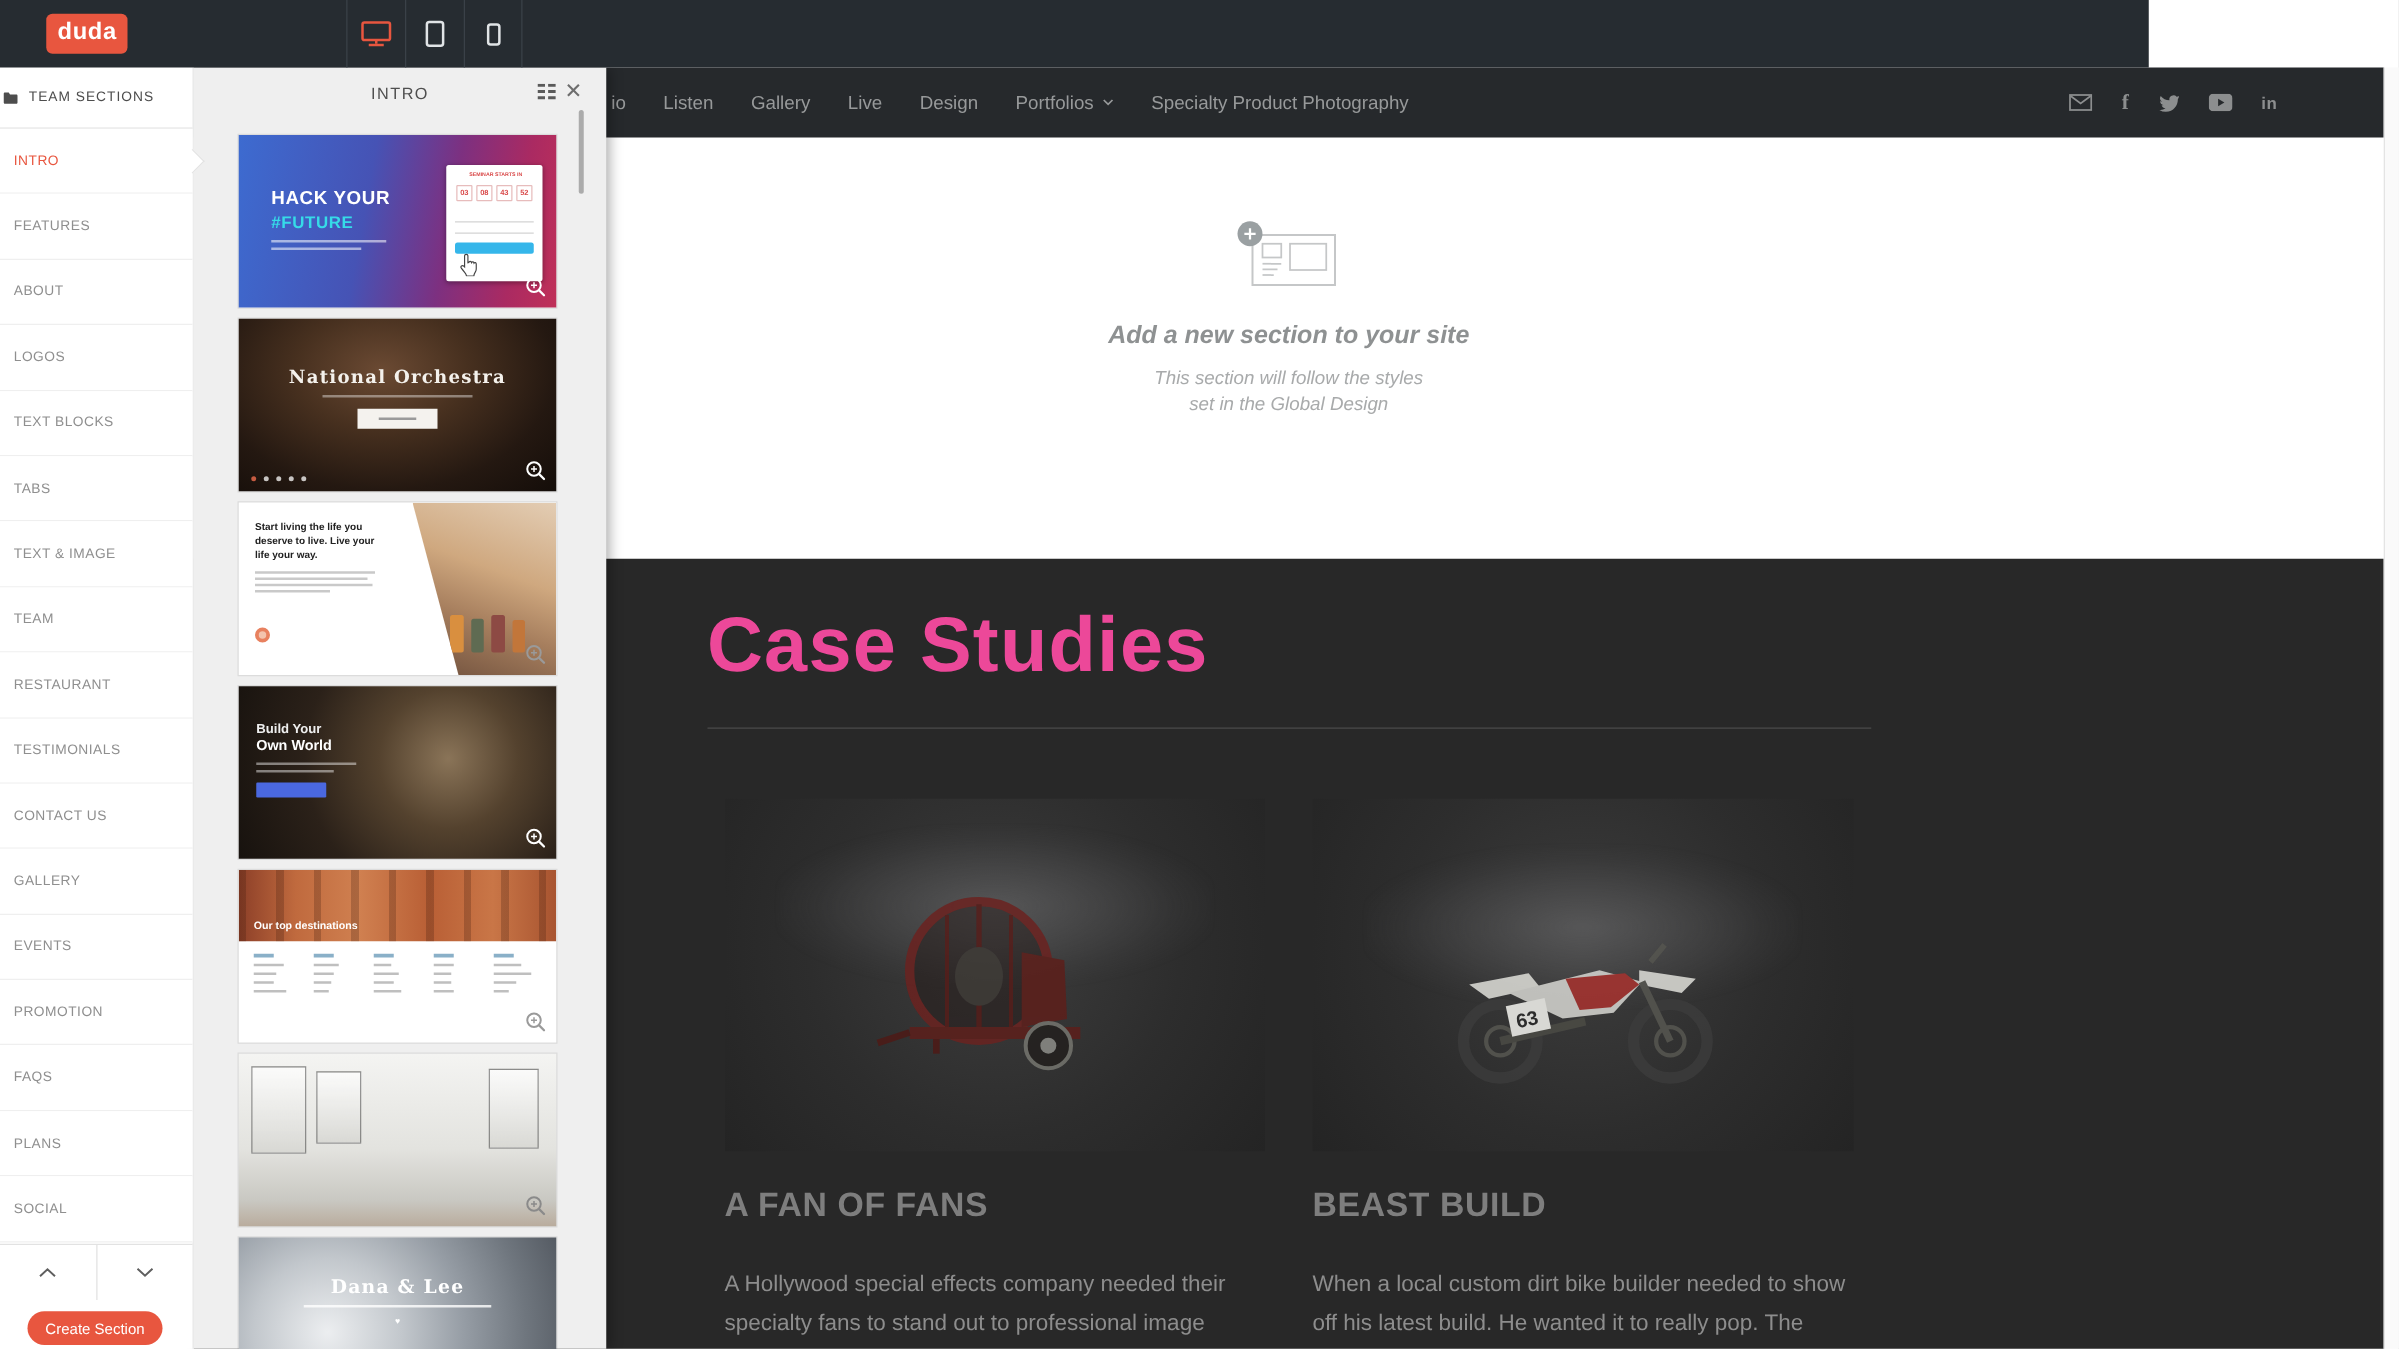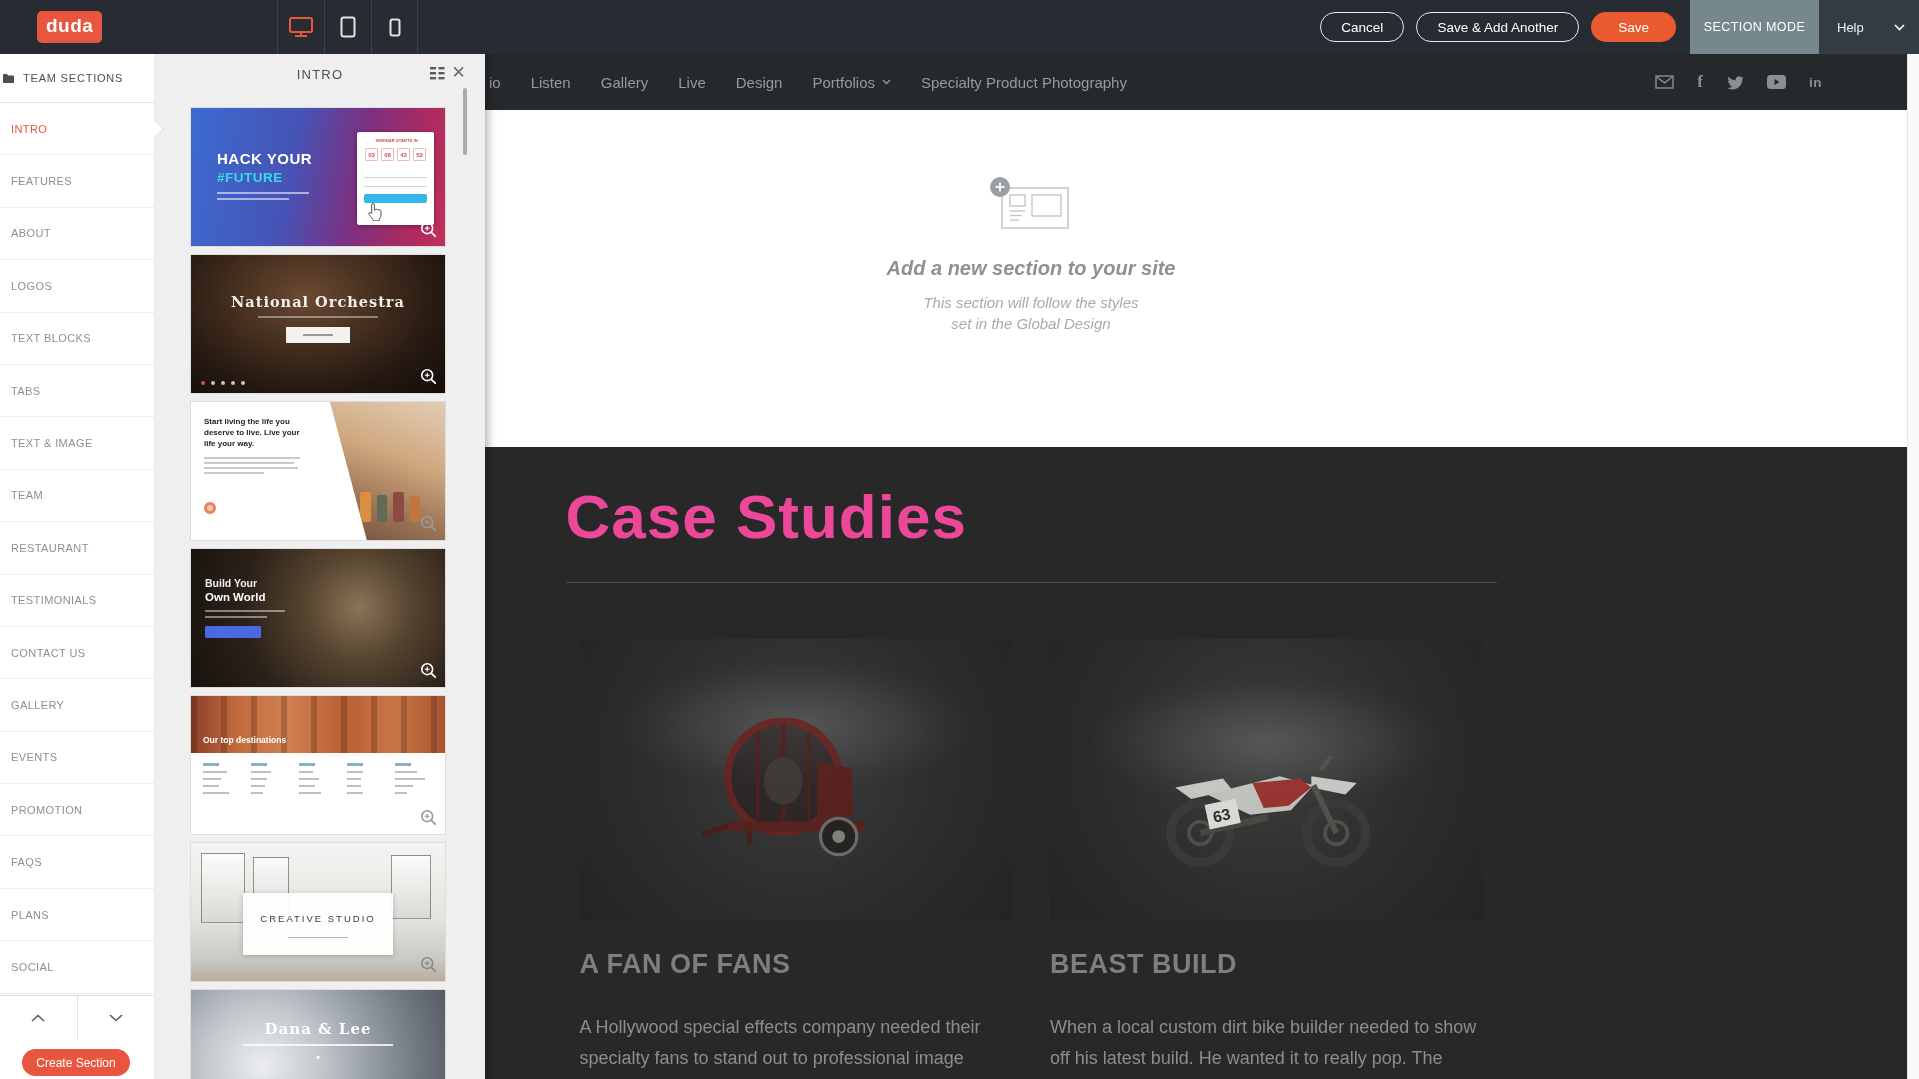--- a/index.html
+++ b/index.html
@@ -1,19 +1,19 @@
 <!DOCTYPE html>
 <html><head>
 <meta charset="utf-8">
 <style>
   * { margin:0; padding:0; box-sizing:border-box; }
   html,body { width:1919px; height:1079px; overflow:hidden; font-family:"Liberation Sans",sans-serif; background:#fff; }
 
   
-  .topbar { position:absolute; left:0; top:0; width:1919px; height:54px; background:#262c31; z-index:50; }
+  .topbar { position:absolute; left:0; top:0; width:1719px; height:54px; background:#262c31; z-index:50; }
   .logo { position:absolute; left:37px; top:11px; background:#e8563f; color:#fff; font-weight:bold; font-size:19px; padding:4px 9px 6px; border-radius:5px; letter-spacing:.5px; }
   .devices { position:absolute; left:277px; top:0; height:54px; display:flex; }
   .dev-cell { width:47px; height:54px; display:flex; align-items:center; justify-content:center; border-left:1px solid #3a4148; }
   .dev-cell:last-child { border-right:1px solid #3a4148; }
   .topbar-right { position:absolute; right:0; top:0; height:54px; display:flex; align-items:center; }
   .pill { height:30px; border-radius:15px; border:1.5px solid #eceeee; background:transparent; color:#fff; font-size:13.5px; padding:0 20px; margin-right:12px; display:flex; align-items:center; font-family:inherit; }
   .pill.save { background:#ea5a30; border:none; padding:0 27px; margin-right:14px; }
   .section-mode { width:129px; height:54px; background:#77878e; color:#fff; font-size:12.5px; letter-spacing:.4px; display:flex; align-items:center; justify-content:center; }
   .help-zone { width:100px; height:54px; background:#353d44; color:#f2f2f2; font-size:13px; display:flex; align-items:center; padding-left:18px; position:relative; }
   .help-zone svg { position:absolute; right:14px; }
@@ -145,32 +145,20 @@
         </svg>
     </div>
     <div class="dev-cell">
       <svg width="16" height="22" viewBox="0 0 16 22">
           <rect x="1.5" y="1.5" width="13" height="19" rx="2" fill="none" stroke="#e0e4e6" stroke-width="2"></rect>
         </svg>
     </div>
     <div class="dev-cell">
       <svg width="12" height="19" viewBox="0 0 12 19">
           <rect x="1.5" y="1.5" width="9" height="16" rx="2" fill="none" stroke="#e0e4e6" stroke-width="2"></rect>
-        </svg>
-    </div>
-  </div>
-  <div class="topbar-right">
-    <button class="pill">Cancel</button>
-    <button class="pill">Save &amp; Add Another</button>
-    <button class="pill save">Save</button>
-    <div class="section-mode">SECTION MODE</div>
-    <div class="help-zone">
-      <span>Help</span>
-      <svg width="11" height="7" viewBox="0 0 11 7">
-          <path d="M1 1l4.5 4.5L10 1" fill="none" stroke="#fff" stroke-width="1.6"></path>
         </svg>
     </div>
   </div>
 </div>
 
 <div class="sidebar">
   <div class="side-head">
     <svg width="13" height="11" viewBox="0 0 13 11">
         <path d="M1 2c0-.6.4-1 1-1h3l1 1.5h5c.6 0 1 .4 1 1V9c0 .6-.4 1-1 1H2c-.6 0-1-.4-1-1V2z" fill="#4d4d4d"></path>
       </svg>
@@ -561,24 +549,20 @@
           <line x1="11.3" y1="11.3" x2="15.2" y2="15.2" stroke="currentColor" stroke-width="1.8" stroke-linecap="round"></line>
           <line x1="7.2" y1="4.8" x2="7.2" y2="9.6" stroke="currentColor" stroke-width="1.2"></line>
           <line x1="4.8" y1="7.2" x2="9.6" y2="7.2" stroke="currentColor" stroke-width="1.2"></line>
         </svg>
     </div>
 
     <div class="thumb t-studio">
       <div class="win" style="left:10px;top:10px;width:44px;height:70px;"></div>
       <div class="win" style="left:62px;top:14px;width:36px;height:58px;"></div>
       <div class="win" style="right:14px;top:12px;width:40px;height:64px;"></div>
-      <div class="card">
-        <div class="tt">CREATIVE STUDIO</div>
-        <i></i>
-      </div>
       <svg class="mag" style="color:#8a8a8a;" width="17" height="17" viewBox="0 0 17 17">
           <circle cx="7.2" cy="7.2" r="5.4" fill="none" stroke="currentColor" stroke-width="1.6"></circle>
           <line x1="11.3" y1="11.3" x2="15.2" y2="15.2" stroke="currentColor" stroke-width="1.8" stroke-linecap="round"></line>
           <line x1="7.2" y1="4.8" x2="7.2" y2="9.6" stroke="currentColor" stroke-width="1.2"></line>
           <line x1="4.8" y1="7.2" x2="9.6" y2="7.2" stroke="currentColor" stroke-width="1.2"></line>
         </svg>
     </div>
 
     <div class="thumb t-dana">
       <div class="title">Dana &amp; Lee</div>

